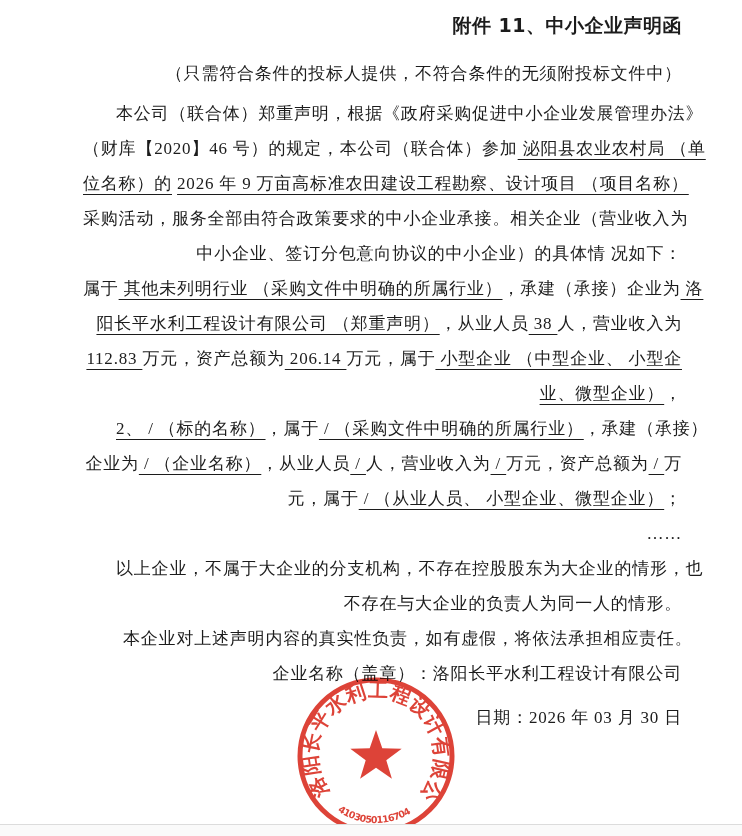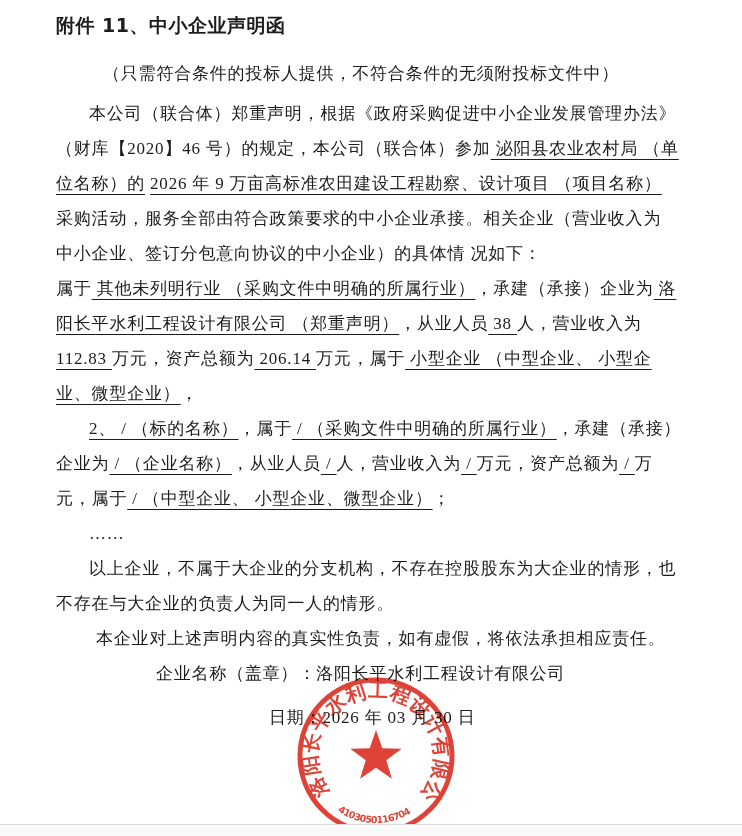--- a/index.html
+++ b/index.html
@@ -6,21 +6,21 @@
   body{
     width:742px;height:836px;
     background:#ffffff;
     font-family:"Liberation Serif","DejaVu Serif",serif;
     color:#1c1c1c;
     position:relative;
     overflow:hidden;
   }
   .doc{
     position:absolute;
-    left:56px;top:12px;right:60px;
+    left:83px;top:12px;right:60px;text-align:right;
   }
   .title{
     font-family:"DejaVu Sans","Liberation Sans",sans-serif;
     font-weight:bold;
     font-size:19px;
     line-height:26px;
     margin-bottom:18px;
     letter-spacing:0.5px;
   }
   .subtitle{
@@ -78,21 +78,21 @@
       <div class="line "><span>（财库【2020】46 号）的规定，本公司（联合体）参加</span><span class="u"> 泌阳县农业农村局 （单</span></div>
       <div class="line "><span class="u">位名称）的</span><span> </span><span class="u">2026 年 9 万亩高标准农田建设工程勘察、设计项目 （项目名称）</span></div>
       <div class="line "><span>采购活动，服务全部由符合政策要求的中小企业承接。相关企业（营业收入为</span></div>
       <div class="line "><span>中小企业、签订分包意向协议的中小企业）的具体情 况如下：</span></div>
       <div class="line "><span>属于</span><span class="u"> 其他未列明行业 （采购文件中明确的所属行业）</span><span>，承建（承接）企业为</span><span class="u"> 洛</span></div>
       <div class="line "><span class="u">阳长平水利工程设计有限公司 （郑重声明）</span><span>，从业人员</span><span class="u"> 38 </span><span>人，营业收入为</span></div>
       <div class="line "><span class="u">112.83 </span><span>万元，资产总额为</span><span class="u"> 206.14 </span><span>万元，属于</span><span class="u"> 小型企业 （中型企业、 小型企</span></div>
       <div class="line "><span class="u">业、微型企业）</span><span>，</span></div>
       <div class="line i1"><span class="u">2、 / （标的名称）</span><span>，属于</span><span class="u"> / （采购文件中明确的所属行业）</span><span>，承建（承接）</span></div>
       <div class="line "><span>企业为</span><span class="u"> / （企业名称）</span><span>，从业人员</span><span class="u"> / </span><span>人，营业收入为</span><span class="u"> / </span><span>万元，资产总额为</span><span class="u"> / </span><span>万</span></div>
-      <div class="line "><span>元，属于</span><span class="u"> / （中型企业、 小型企业、微型企业）</span><span>；</span></div>
+      <div class="line "><span>元，属于</span><span class="u"> / （从业人员、 小型企业、微型企业）</span><span>；</span></div>
       <div class="line i1"><span>……</span></div>
       <div class="line i1"><span>以上企业，不属于大企业的分支机构，不存在控股股东为大企业的情形，也</span></div>
       <div class="line "><span>不存在与大企业的负责人为同一人的情形。</span></div>
       <div class="line i2"><span>本企业对上述声明内容的真实性负责，如有虚假，将依法承担相应责任。</span></div>
       <div class="line sig"><span>企业名称（盖章）：洛阳长平水利工程设计有限公司</span></div>
       <div class="line date"><span>日期：2026 年 03 月 30 日</span></div>
     </div>
 </div>
 
 <svg class="stamp" viewBox="0 0 170 170" xmlns="http://www.w3.org/2000/svg">

